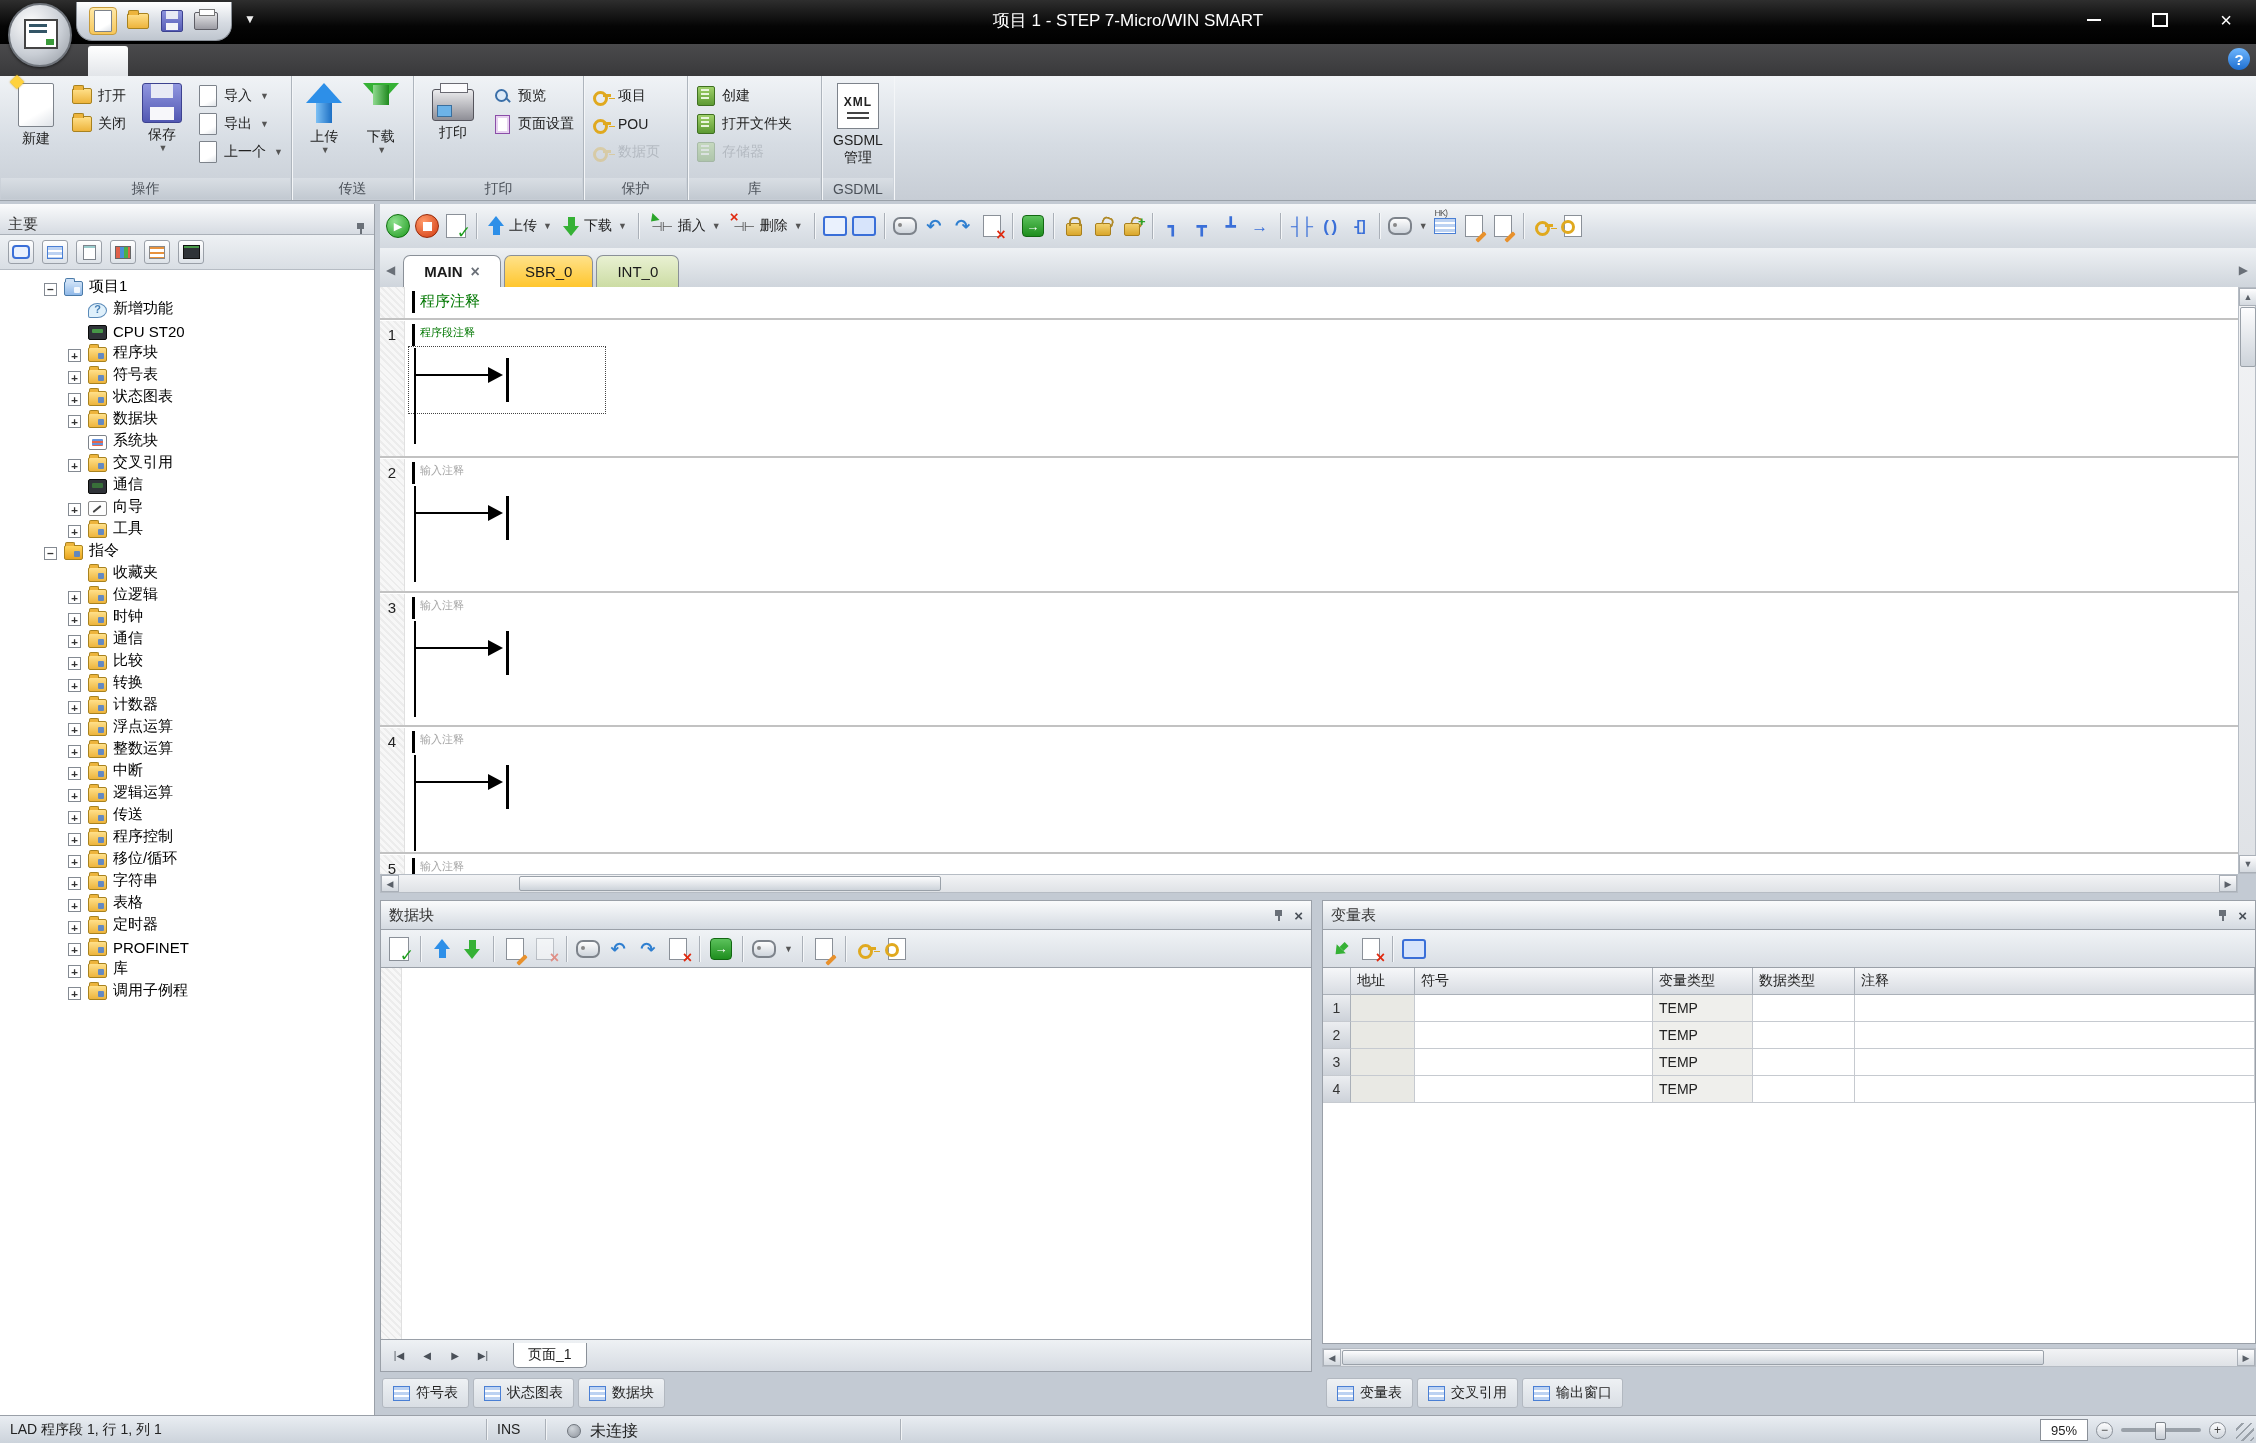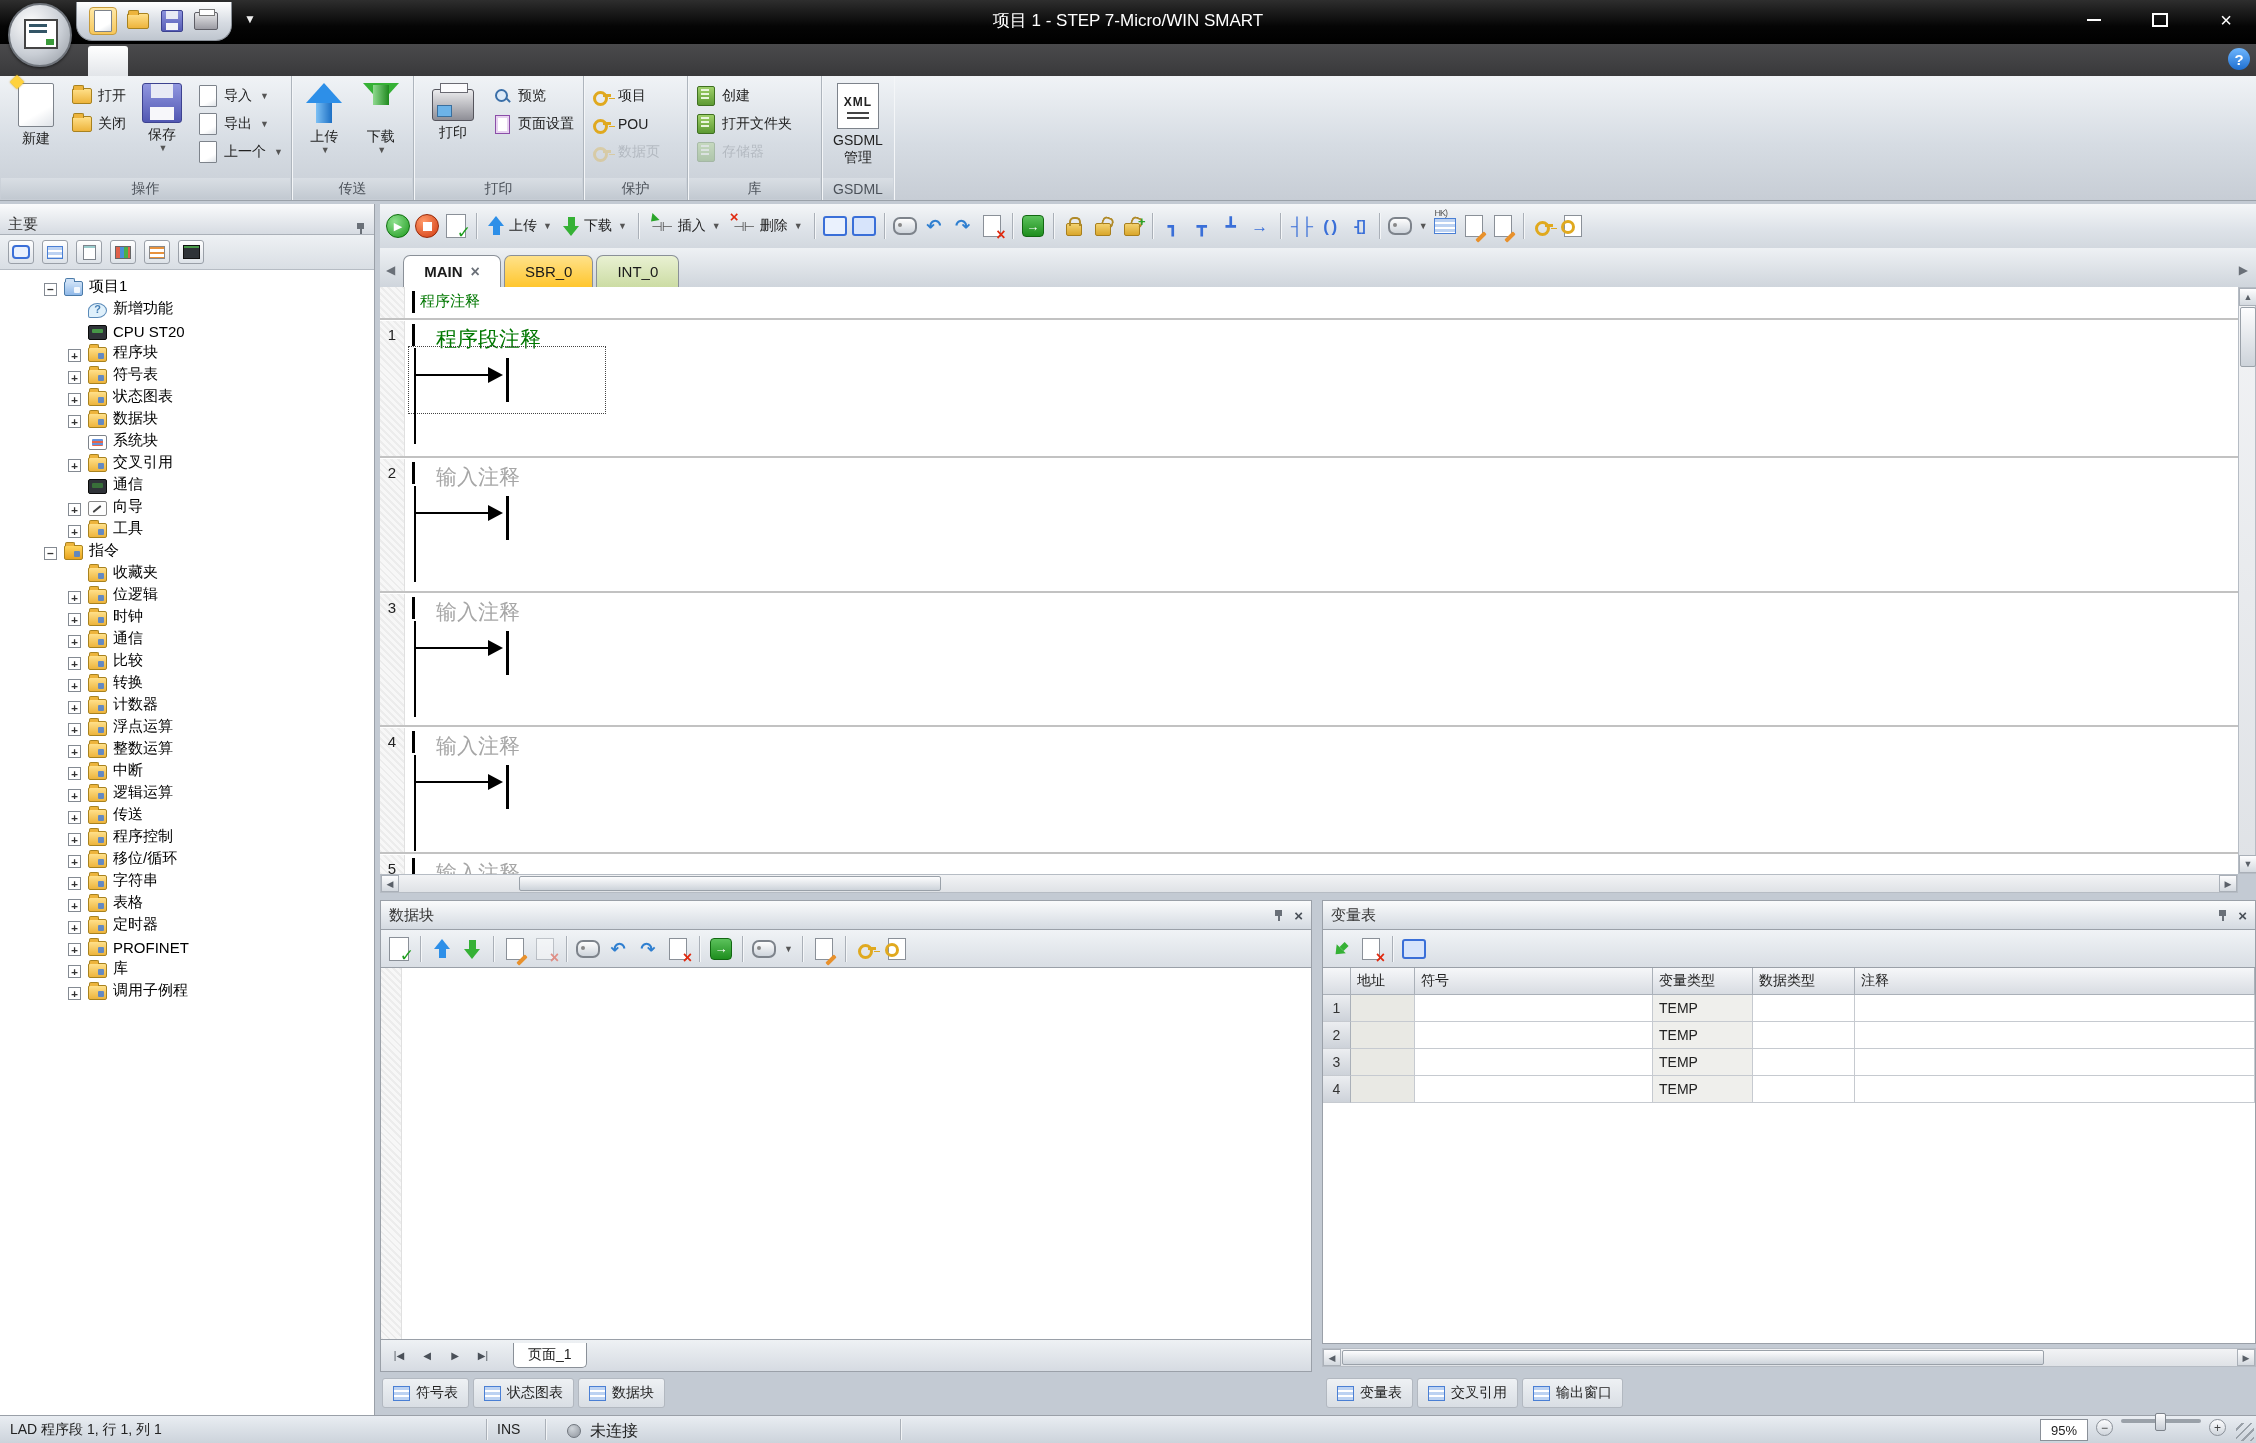--- a/index.html
+++ b/index.html
@@ -186,21 +186,21 @@
   .gutter-bg{position:absolute;left:0;top:0;bottom:0;width:24px;background:repeating-linear-gradient(45deg,#ececec 0 2px,#f7f7f7 2px 5px);border-right:1px solid #e0e0e0;}
   #prog-comment-row{position:absolute;left:0;top:0;width:100%;height:16px;}
   #prog-comment-row .pc{position:absolute;left:40px;top:5px;color:#007700;font-size:15px;}
   #prog-comment-row .lbar{position:absolute;left:32px;top:4px;width:3px;height:22px;background:#000;}
   #networks{position:absolute;left:0;top:31px;width:100%;height:556px;overflow:hidden;}
   .network{position:relative;width:100%;border-top:2px solid #c2c2c2;box-shadow:inset 0 1px 0 #fff;box-sizing:border-box;}
   #networks .network:nth-child(1){height:138px;} #networks .network:nth-child(2){height:135px;}
   #networks .network:nth-child(3){height:134px;} #networks .network:nth-child(4){height:127px;}
   #networks .network:nth-child(5){height:80px;}
   .net-num{position:absolute;left:0;top:6px;width:24px;text-align:center;font-size:15px;color:#222;}
-  .net-comment{position:absolute;left:40px;top:5px;font-size:21px;margin-left:16px;}
+  .net-comment{position:absolute;left:40px;top:5px;font-size:11px;}
   .kind-green .net-comment{color:#007700;} .kind-gray .net-comment{color:#a6a6a6;}
   .net-lbar{position:absolute;left:32px;top:4px;width:3px;height:22px;background:#000;}
   .selbox{display:none;position:absolute;left:28px;top:26px;width:196px;height:66px;border:1px dotted #444;}
   .state-selected .selbox{display:block;}
   .rail{position:absolute;left:34px;top:28px;width:2px;height:96px;background:#000;}
   .harrow{position:absolute;left:36px;top:42px;width:100px;height:26px;}
   .harrow::before{content:"";position:absolute;left:0;top:12px;width:72px;height:2px;background:#000;}
   .harrow::after{content:"";position:absolute;left:72px;top:5px;border-left:15px solid #000;border-top:8px solid transparent;border-bottom:8px solid transparent;}
   .vbar{position:absolute;left:126px;top:38px;width:3px;height:44px;background:#000;}
   
@@ -245,21 +245,21 @@
   #vt-hscroll .right{right:0;top:0;width:18px;height:17px;}
   #vt-hscroll .sb-thumb{left:19px;top:1px;width:700px;height:13px;}
   
   
   #statusbar{position:absolute;left:0;top:1415px;width:100%;height:28px;background:linear-gradient(#e9edf2,#ccd3db);border-top:1px solid #9aa0a8;box-sizing:border-box;}
   #sb-mode{position:absolute;left:10px;top:5px;font-size:14px;color:#222;}
   #sb-ins{position:absolute;left:497px;top:5px;font-size:14px;color:#222;}
   #sb-dot{position:absolute;left:567px;top:8px;width:12px;height:12px;border-radius:50%;background:radial-gradient(circle at 35% 30%,#cfd4da,#8f959d);border:1px solid #6f757d;}
   #sb-conn{position:absolute;left:590px;top:5px;font-size:16px;color:#222;}
   .vsep{position:absolute;top:3px;width:1px;height:21px;background:#aab0b8;box-shadow:1px 0 0 #f2f4f6;}
-  #sb-zoom{position:absolute;right:30px;top:3px;display:flex;gap:8px;}
+  #sb-zoom{position:absolute;right:30px;top:3px;display:flex;align-items:center;gap:8px;}
   #zoom-val{width:46px;height:20px;background:#fff;border:1px solid #8a9098;display:flex;align-items:center;justify-content:center;font-size:13px;color:#222;}
   .zbtn{width:17px;height:17px;border-radius:50%;background:linear-gradient(#fdfdfe,#cfd5dc);border:1px solid #8a9098;display:flex;align-items:center;justify-content:center;font-size:12px;color:#444;box-sizing:border-box;}
   #ztrack{position:relative;width:80px;height:4px;background:#9aa1a9;border-radius:2px;}
   #zthumb{position:absolute;left:34px;top:-6px;width:9px;height:16px;background:linear-gradient(#fdfdfe,#c6ccd4);border:1px solid #7d838b;border-radius:2px;}
   #grip{position:absolute;right:2px;bottom:2px;width:18px;height:18px;
         background:repeating-linear-gradient(135deg,transparent 0 4px,#9aa1a9 4px 6px);}
 </style>
 </head>
 <body>
 

